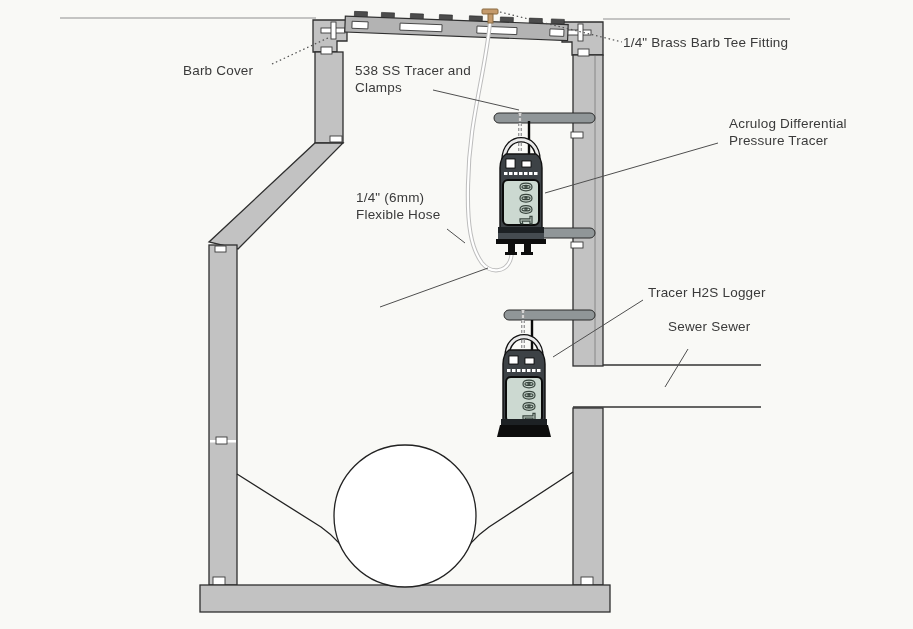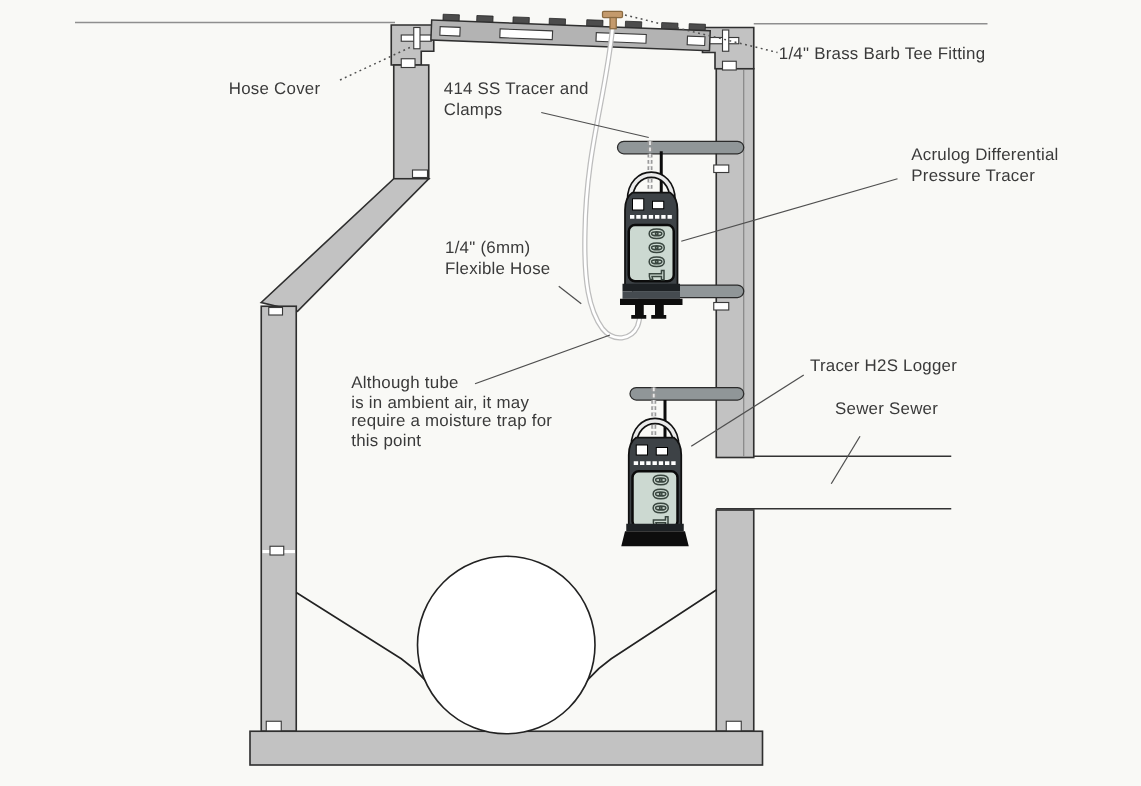--- a/index.html
+++ b/index.html
@@ -181,27 +181,23 @@
     <path class="leader dotted" d="M272,64 L330,37"></path>
     <path class="leader dotted" d="M500,12 L622,42"></path>
     <path class="leader" d="M433,90 L519,110"></path>
     <path class="leader" d="M447,229 L465,243"></path>
     <path class="leader" d="M380,307 L488,268"></path>
     <path class="leader" d="M718,143 L545,193"></path>
     <path class="leader" d="M643,300 L553,357"></path>
     <path class="leader" d="M688,349 L665,387"></path>
   </svg>
 
-  <div class="label" style="left:183px;top:62px;">Hose Cover</div>
+  <div class="label" style="left:183px;top:62px;">Barb Cover</div>
   <div class="label" style="left:623px;top:34px;">1/4" Brass Barb Tee Fitting</div>
-  <div class="label" style="left:355px;top:62px;">414 SS Tracer and
+  <div class="label" style="left:355px;top:62px;">538 SS Tracer and
 Clamps</div>
   <div class="label" style="left:356px;top:189px;">1/4" (6mm)
 Flexible Hose</div>
-  <div class="label tight" style="left:281px;top:298px;">Although tube
-is in ambient air, it may
-require a moisture trap for
-this point</div>
   <div class="label" style="left:729px;top:115px;">Acrulog Differential
 Pressure Tracer</div>
   <div class="label" style="left:648px;top:284px;">Tracer H2S Logger</div>
   <div class="label" style="left:668px;top:318px;">Sewer Sewer</div>
 </div>
 
 </body></html>

